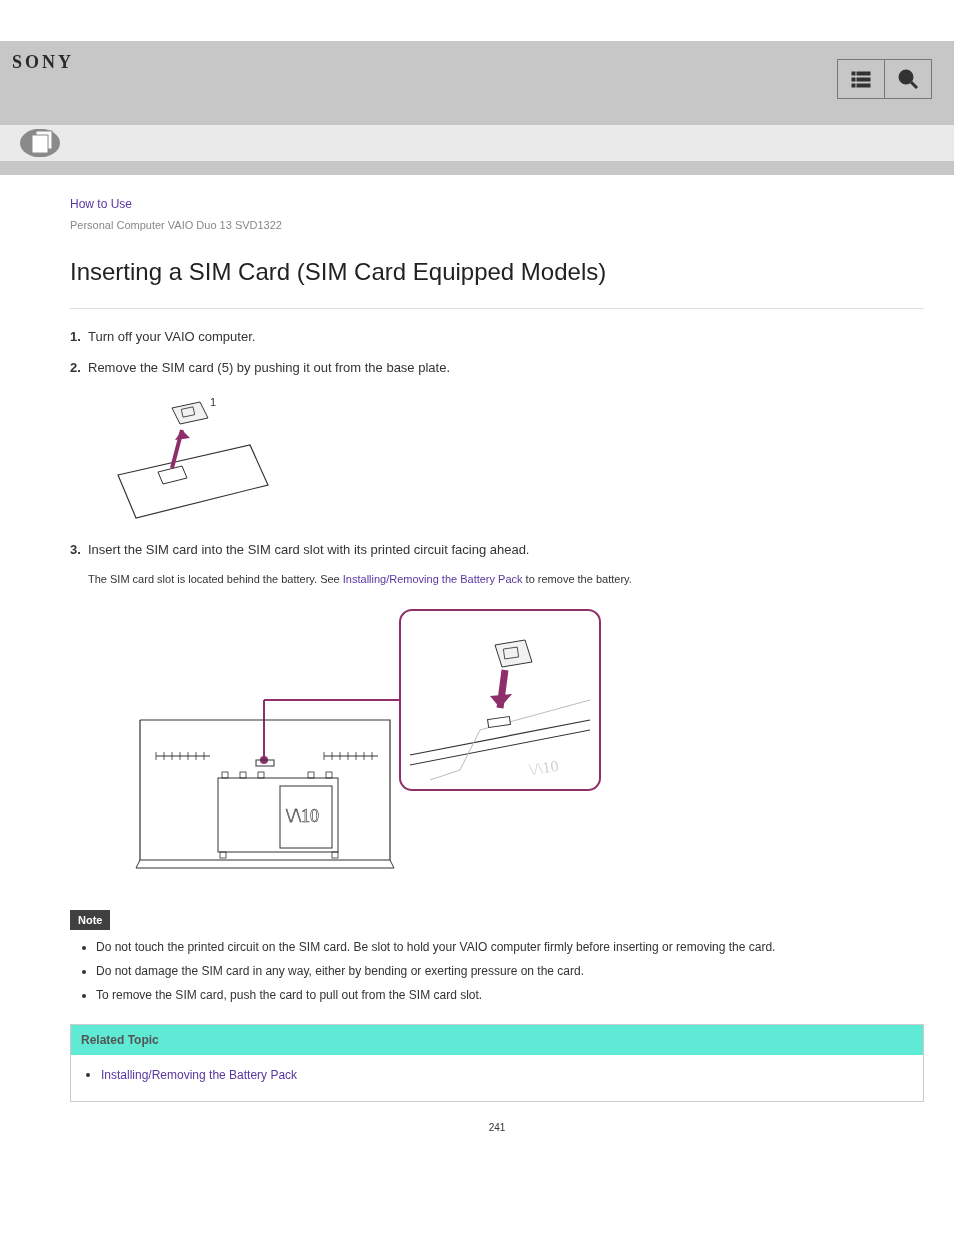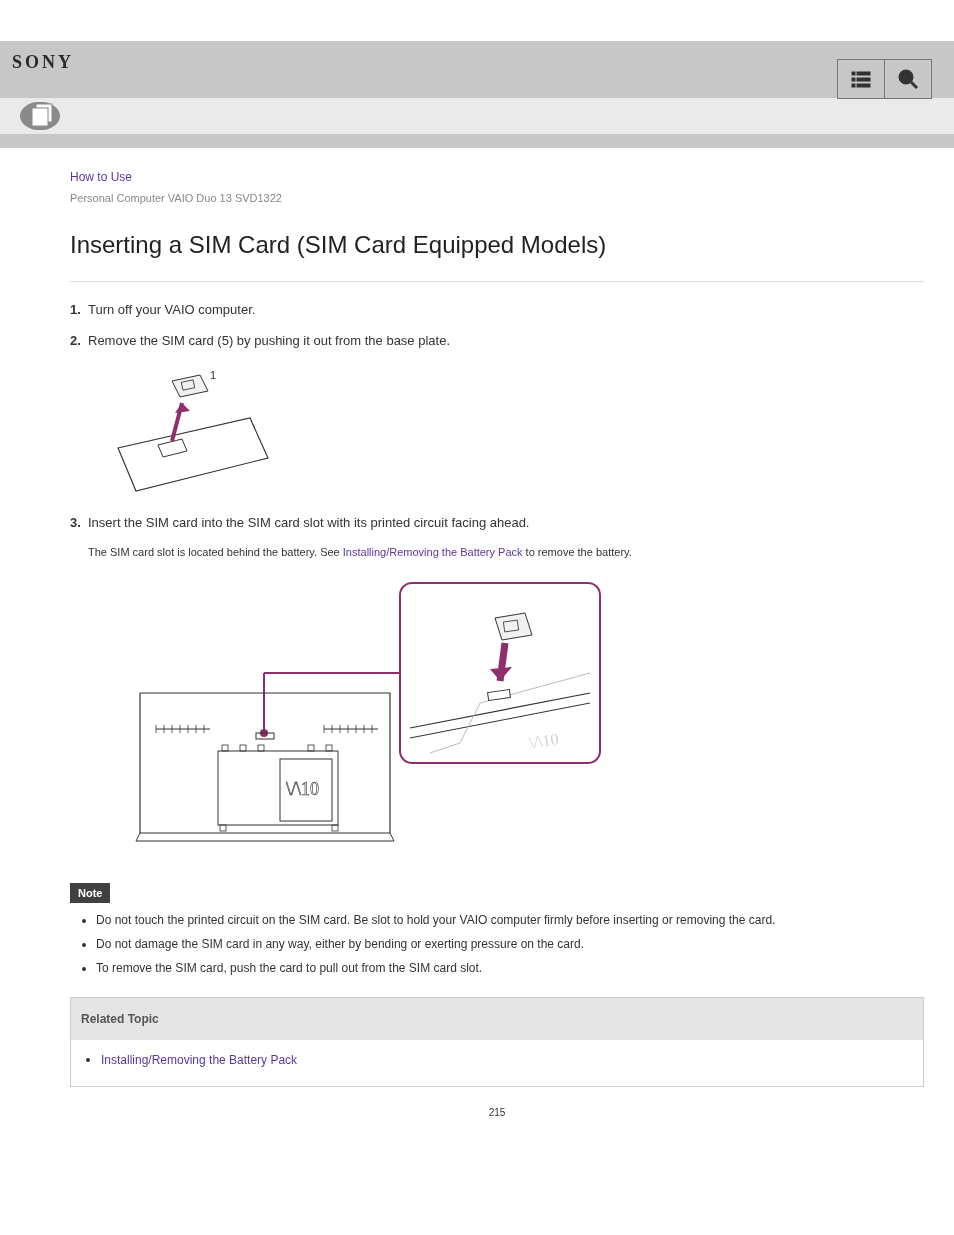--- a/index.html
+++ b/index.html
@@ -9,21 +9,21 @@
     color: #333;
     font-size: 13px;
     line-height: 1.5;
   }
   .page { width: 954px; margin: 0 auto; background: #fff; }
   .topbar { height: 41px; background: #fff; }
   .header {
     background: #c7c7c7;
     padding: 8px 12px 0 12px;
     position: relative;
-    height: 57px;
+    height: 84px;
   }
   .brand {
     font-family: "Times New Roman", serif;
     font-weight: bold;
     font-size: 18px;
     letter-spacing: 3px;
     color: #2b2b2b;
   }
   .header-icons {
     position: absolute;
@@ -114,22 +114,22 @@
     list-style: disc;
     margin-left: 26px;
     font-size: 12px;
     margin-bottom: 20px;
   }
   ul.note-list li { margin-bottom: 6px; }
   .related-box {
     border: 1px solid #ccc;
   }
   .related-header {
-    background: #e5e5e5;
-    padding: 12px 10px;
+    background: #5eead4;
+    padding: 6px 10px;
     font-size: 12px;
     font-weight: bold;
     color: #555;
   }
   .related-body {
     padding: 10px 10px 10px 30px;
   }
   .related-body ul { list-style: disc; }
   .related-body li { margin-bottom: 6px; }
   .related-body a { color: #5a36a0; text-decoration: none; font-size: 12px; }
@@ -303,15 +303,15 @@
 
     <div class="related-box">
       <div class="related-header">Related Topic</div>
       <div class="related-body">
         <ul>
           <li><a href="#">Installing/Removing the Battery Pack</a></li>
         </ul>
       </div>
     </div>
 
-    <div class="page-num">215</div>
+    <div class="page-num">241</div>
   </div>
 </div>
 
 </body></html>

